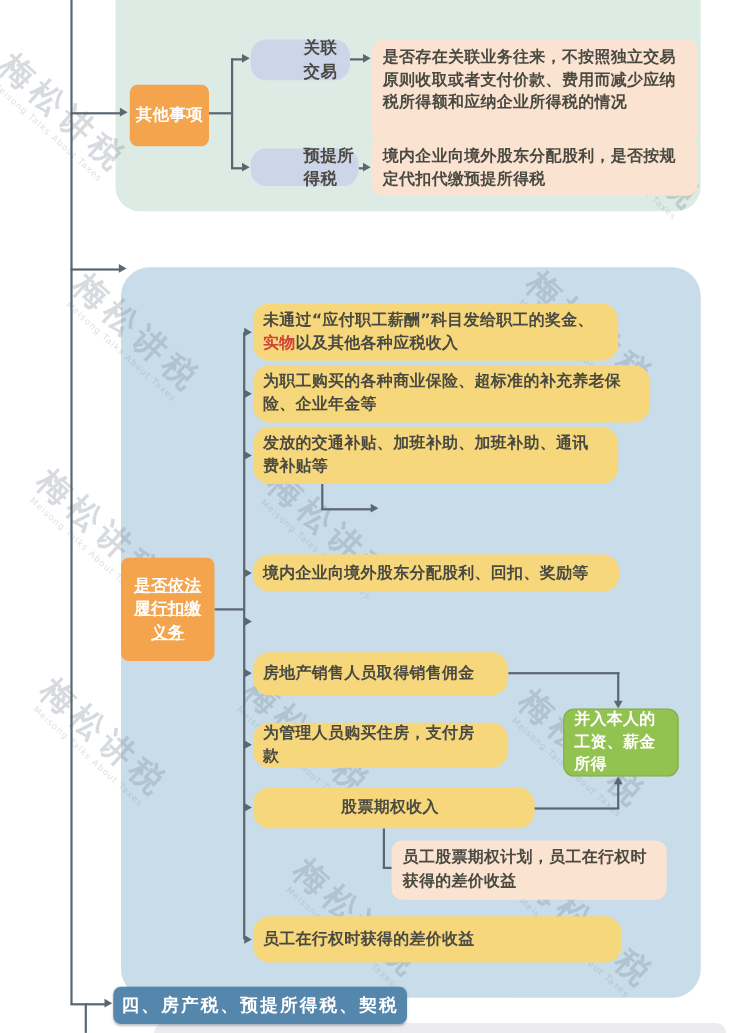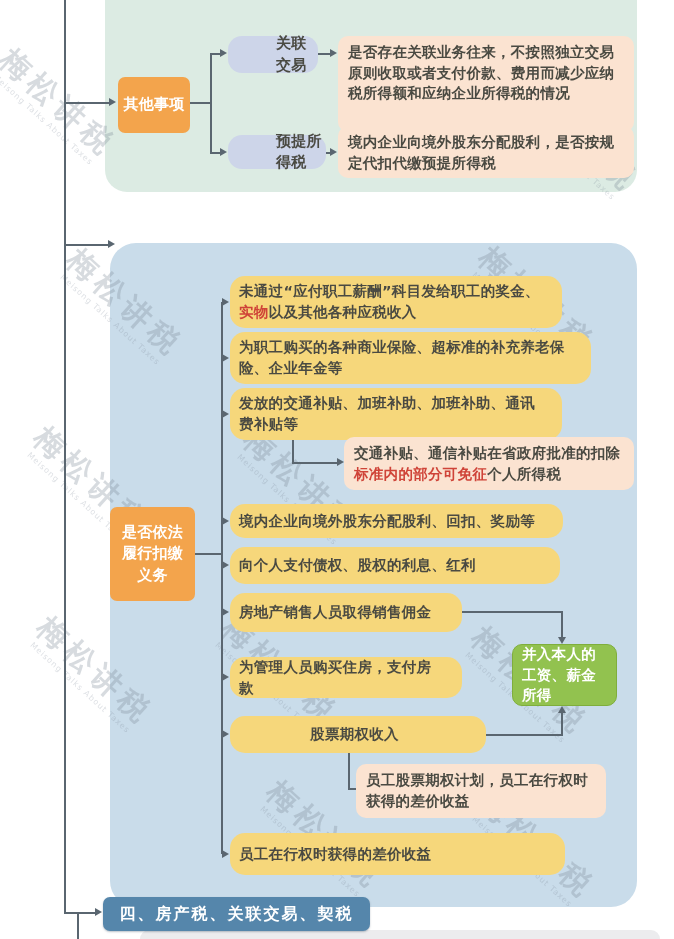--- a/index.html
+++ b/index.html
@@ -151,58 +151,52 @@
   <div class="node peach" style="left:338px;top:4px;width:296px;height:96px;margin-top:32px;">
     <span>是否存在关联业务往来，不按照独立交易原则收取或者支付价款、费用而减少应纳税所得额和应纳企业所得税的情况</span>
   </div>
   <div class="node peach" style="left:338px;top:126px;width:296px;height:52px;">
     <span>境内企业向境外股东分配股利，是否按规定代扣代缴预提所得税</span>
   </div>
   <div class="node lav" style="left:228px;top:135px;width:98px;height:34px;">
     <span>预提所得税</span>
   </div>
 
-  <div class="node orange" style="left:110px;top:507px;width:85px;height:94px;padding:4px 6px;">
+  <div class="node orange" style="left:110px;top:507px;width:85px;height:94px;padding:4px 6px;text-decoration:underline;">
     <span>是否依法履行扣缴义务</span>
   </div>
 
   <div class="node yellow" style="left:230px;top:276px;width:332px;height:52px;">
     <span><span>未通过“应付职工薪酬”科目发给职工的奖金、</span><span class="red">实物</span><span>以及其他各种应税收入</span></span>
   </div>
   <div class="node yellow" style="left:230px;top:332px;width:361px;height:52px;">
     <span>为职工购买的各种商业保险、超标准的补充养老保险、企业年金等</span>
   </div>
   <div class="node yellow" style="left:230px;top:388px;width:332px;height:52px;">
     <span>发放的交通补贴、加班补助、加班补助、通讯费补贴等</span>
   </div>
-  <div class="node peach" style="left:344px;top:437px;width:290px;height:53px;">
-    <span><span>交通补贴、通信补贴在省政府批准的扣除</span><span class="red">标准内的部分可免征</span><span>个人所得税</span></span>
-  </div>
   <div class="node yellow" style="left:230px;top:504px;width:333px;height:34px;">
     <span>境内企业向境外股东分配股利、回扣、奖励等</span>
   </div>
-  <div class="node yellow" style="left:230px;top:547px;width:330px;height:37px;">
-    <span>向个人支付债权、股权的利息、红利</span>
-  </div>
   <div class="node yellow" style="left:230px;top:657px;width:232px;height:41px;">
     <span>为管理人员购买住房，支付房款</span>
   </div>
   <div class="node yellow" style="left:230px;top:593px;width:232px;height:39px;">
     <span>房地产销售人员取得销售佣金</span>
   </div>
   <div class="node green" style="left:512px;top:644px;width:105px;height:62px;">
     <span>并入本人的工资、薪金所得</span>
   </div>
   <div class="node yellow" style="left:230px;top:716px;width:256px;height:37px;justify-content:center;">
     <span>股票期权收入</span>
   </div>
   <div class="node peach" style="left:356px;top:764px;width:250px;height:54px;">
     <span>员工股票期权计划，员工在行权时获得的差价收益</span>
   </div>
   <div class="node yellow" style="left:230px;top:833px;width:335px;height:42px;">
     <span>员工在行权时获得的差价收益</span>
   </div>
 
   <div class="node header" style="left:103px;top:897px;width:267px;height:34px;">
-    <span>四、房产税、关联交易、契税</span>
+    <span>四、房产税、预提所得税、契税</span>
   </div>
 
 </div>
 
 </body></html>

